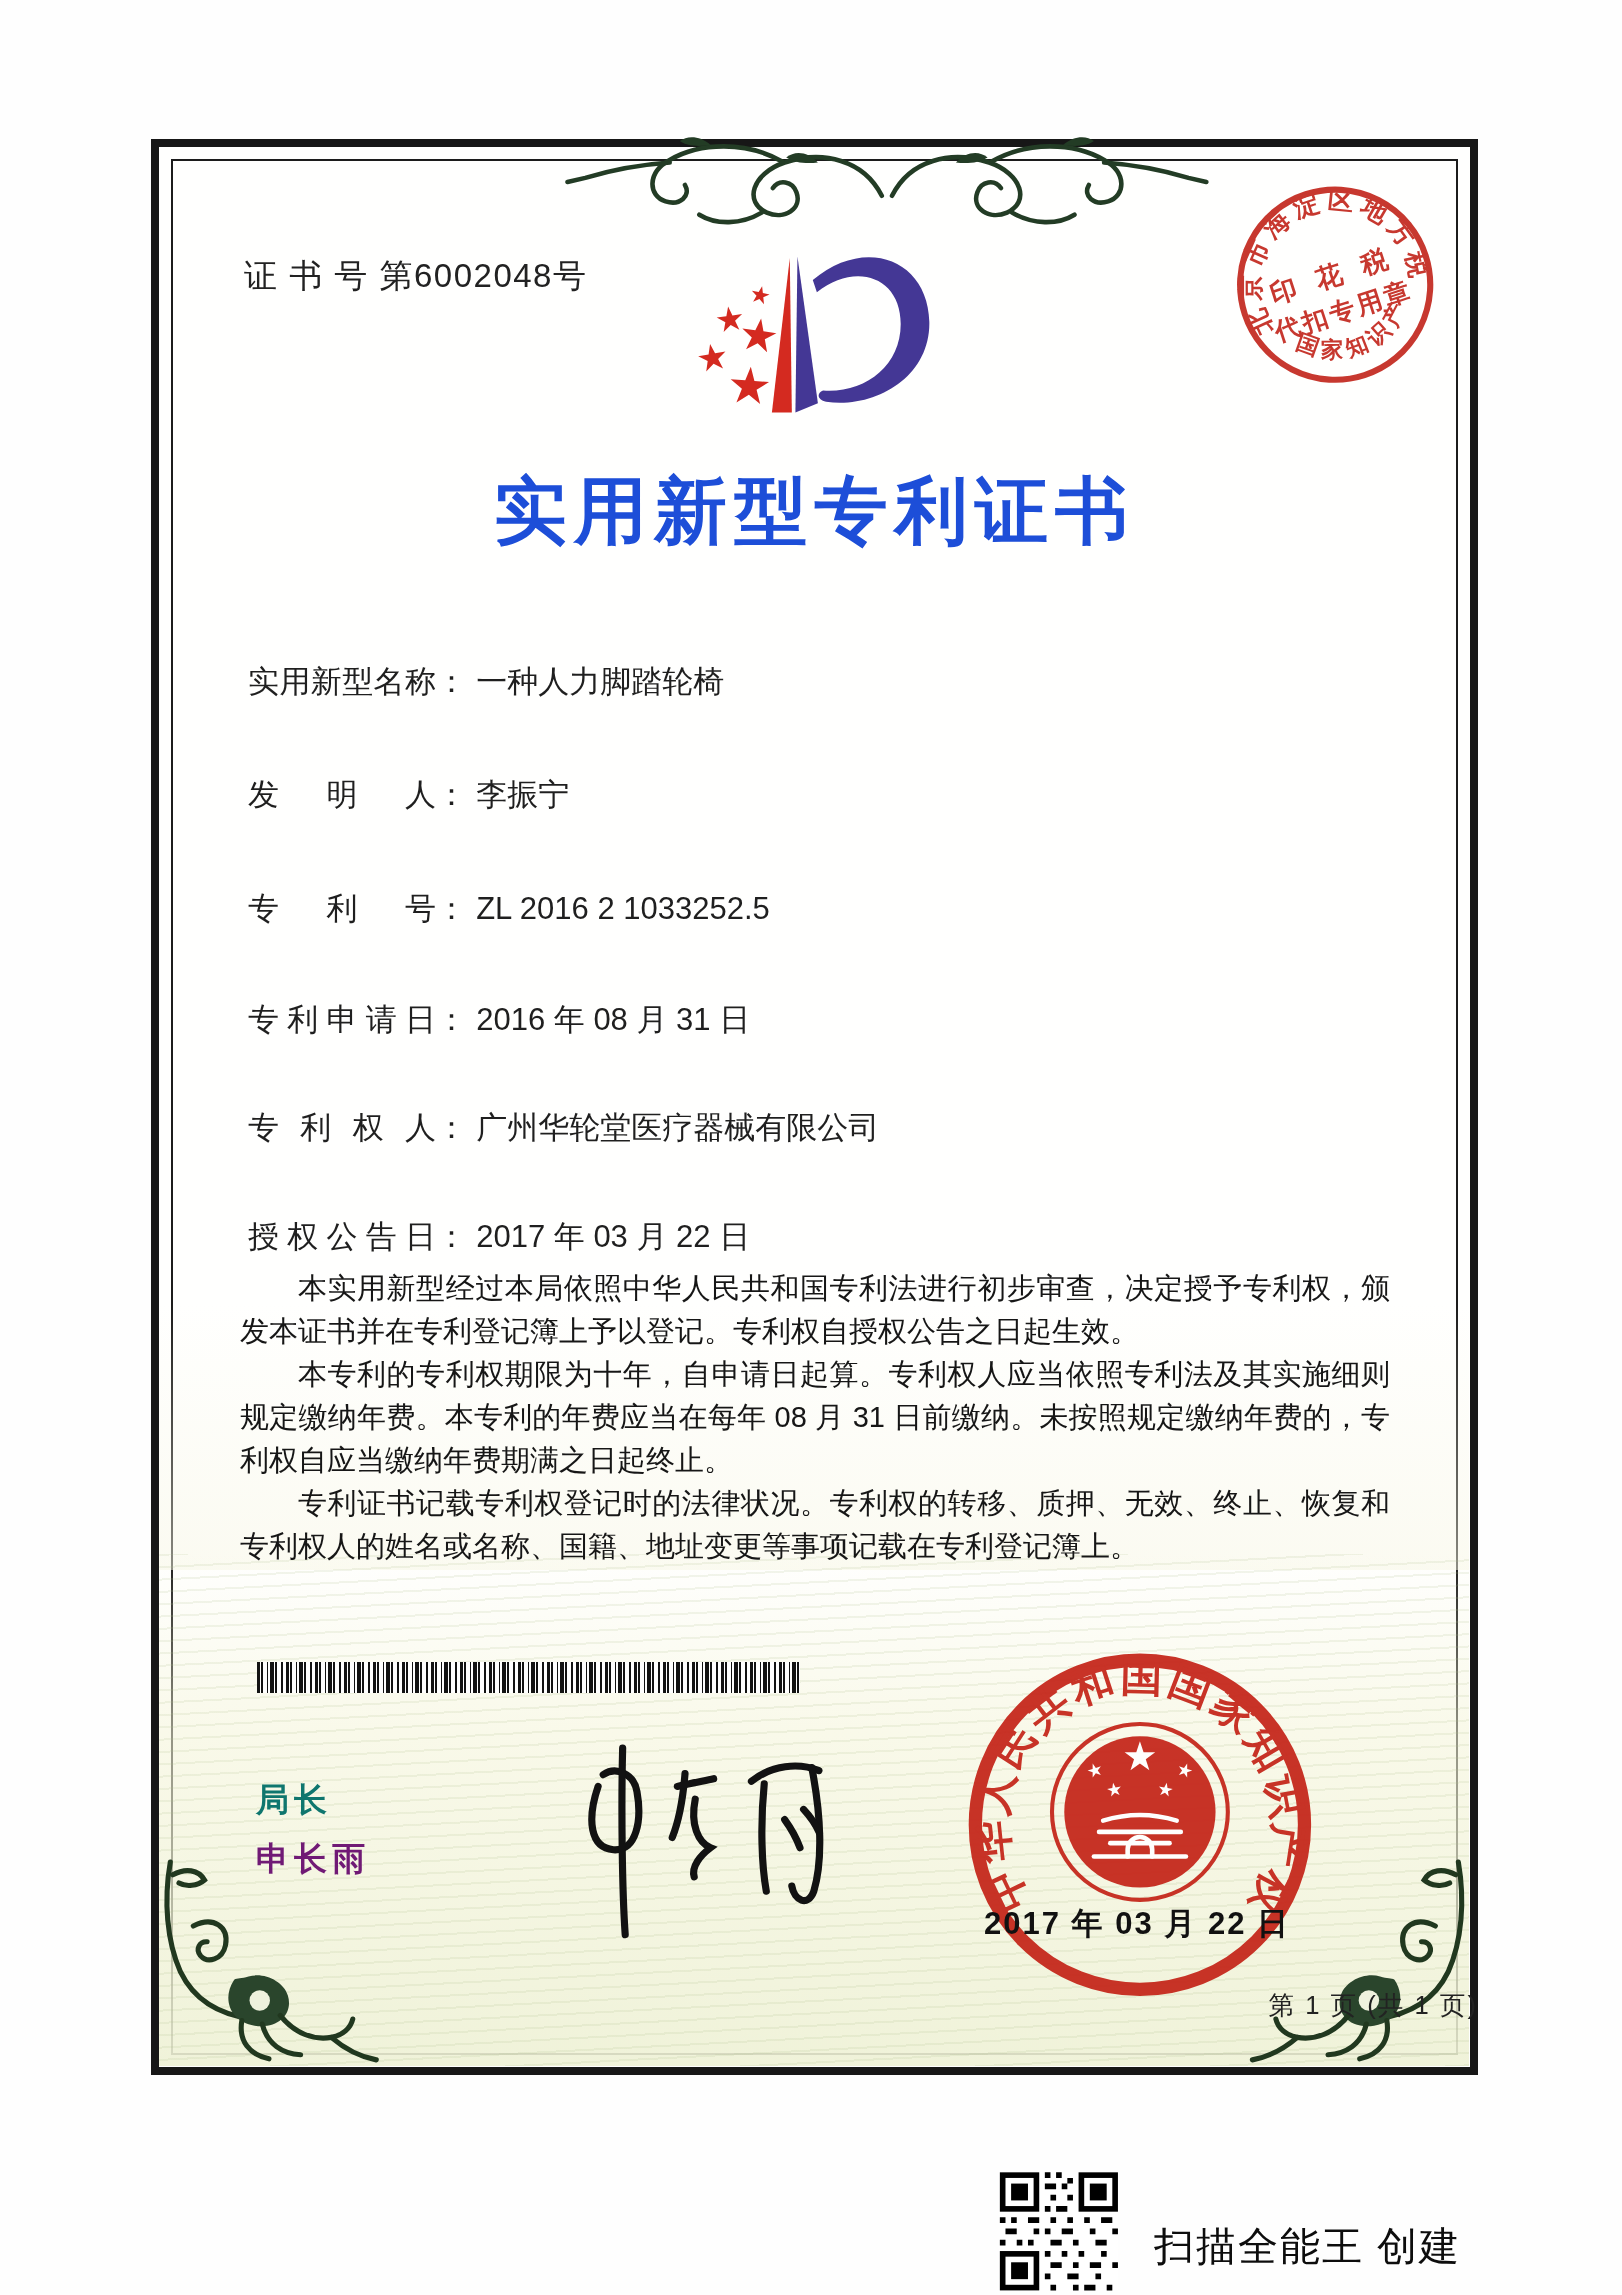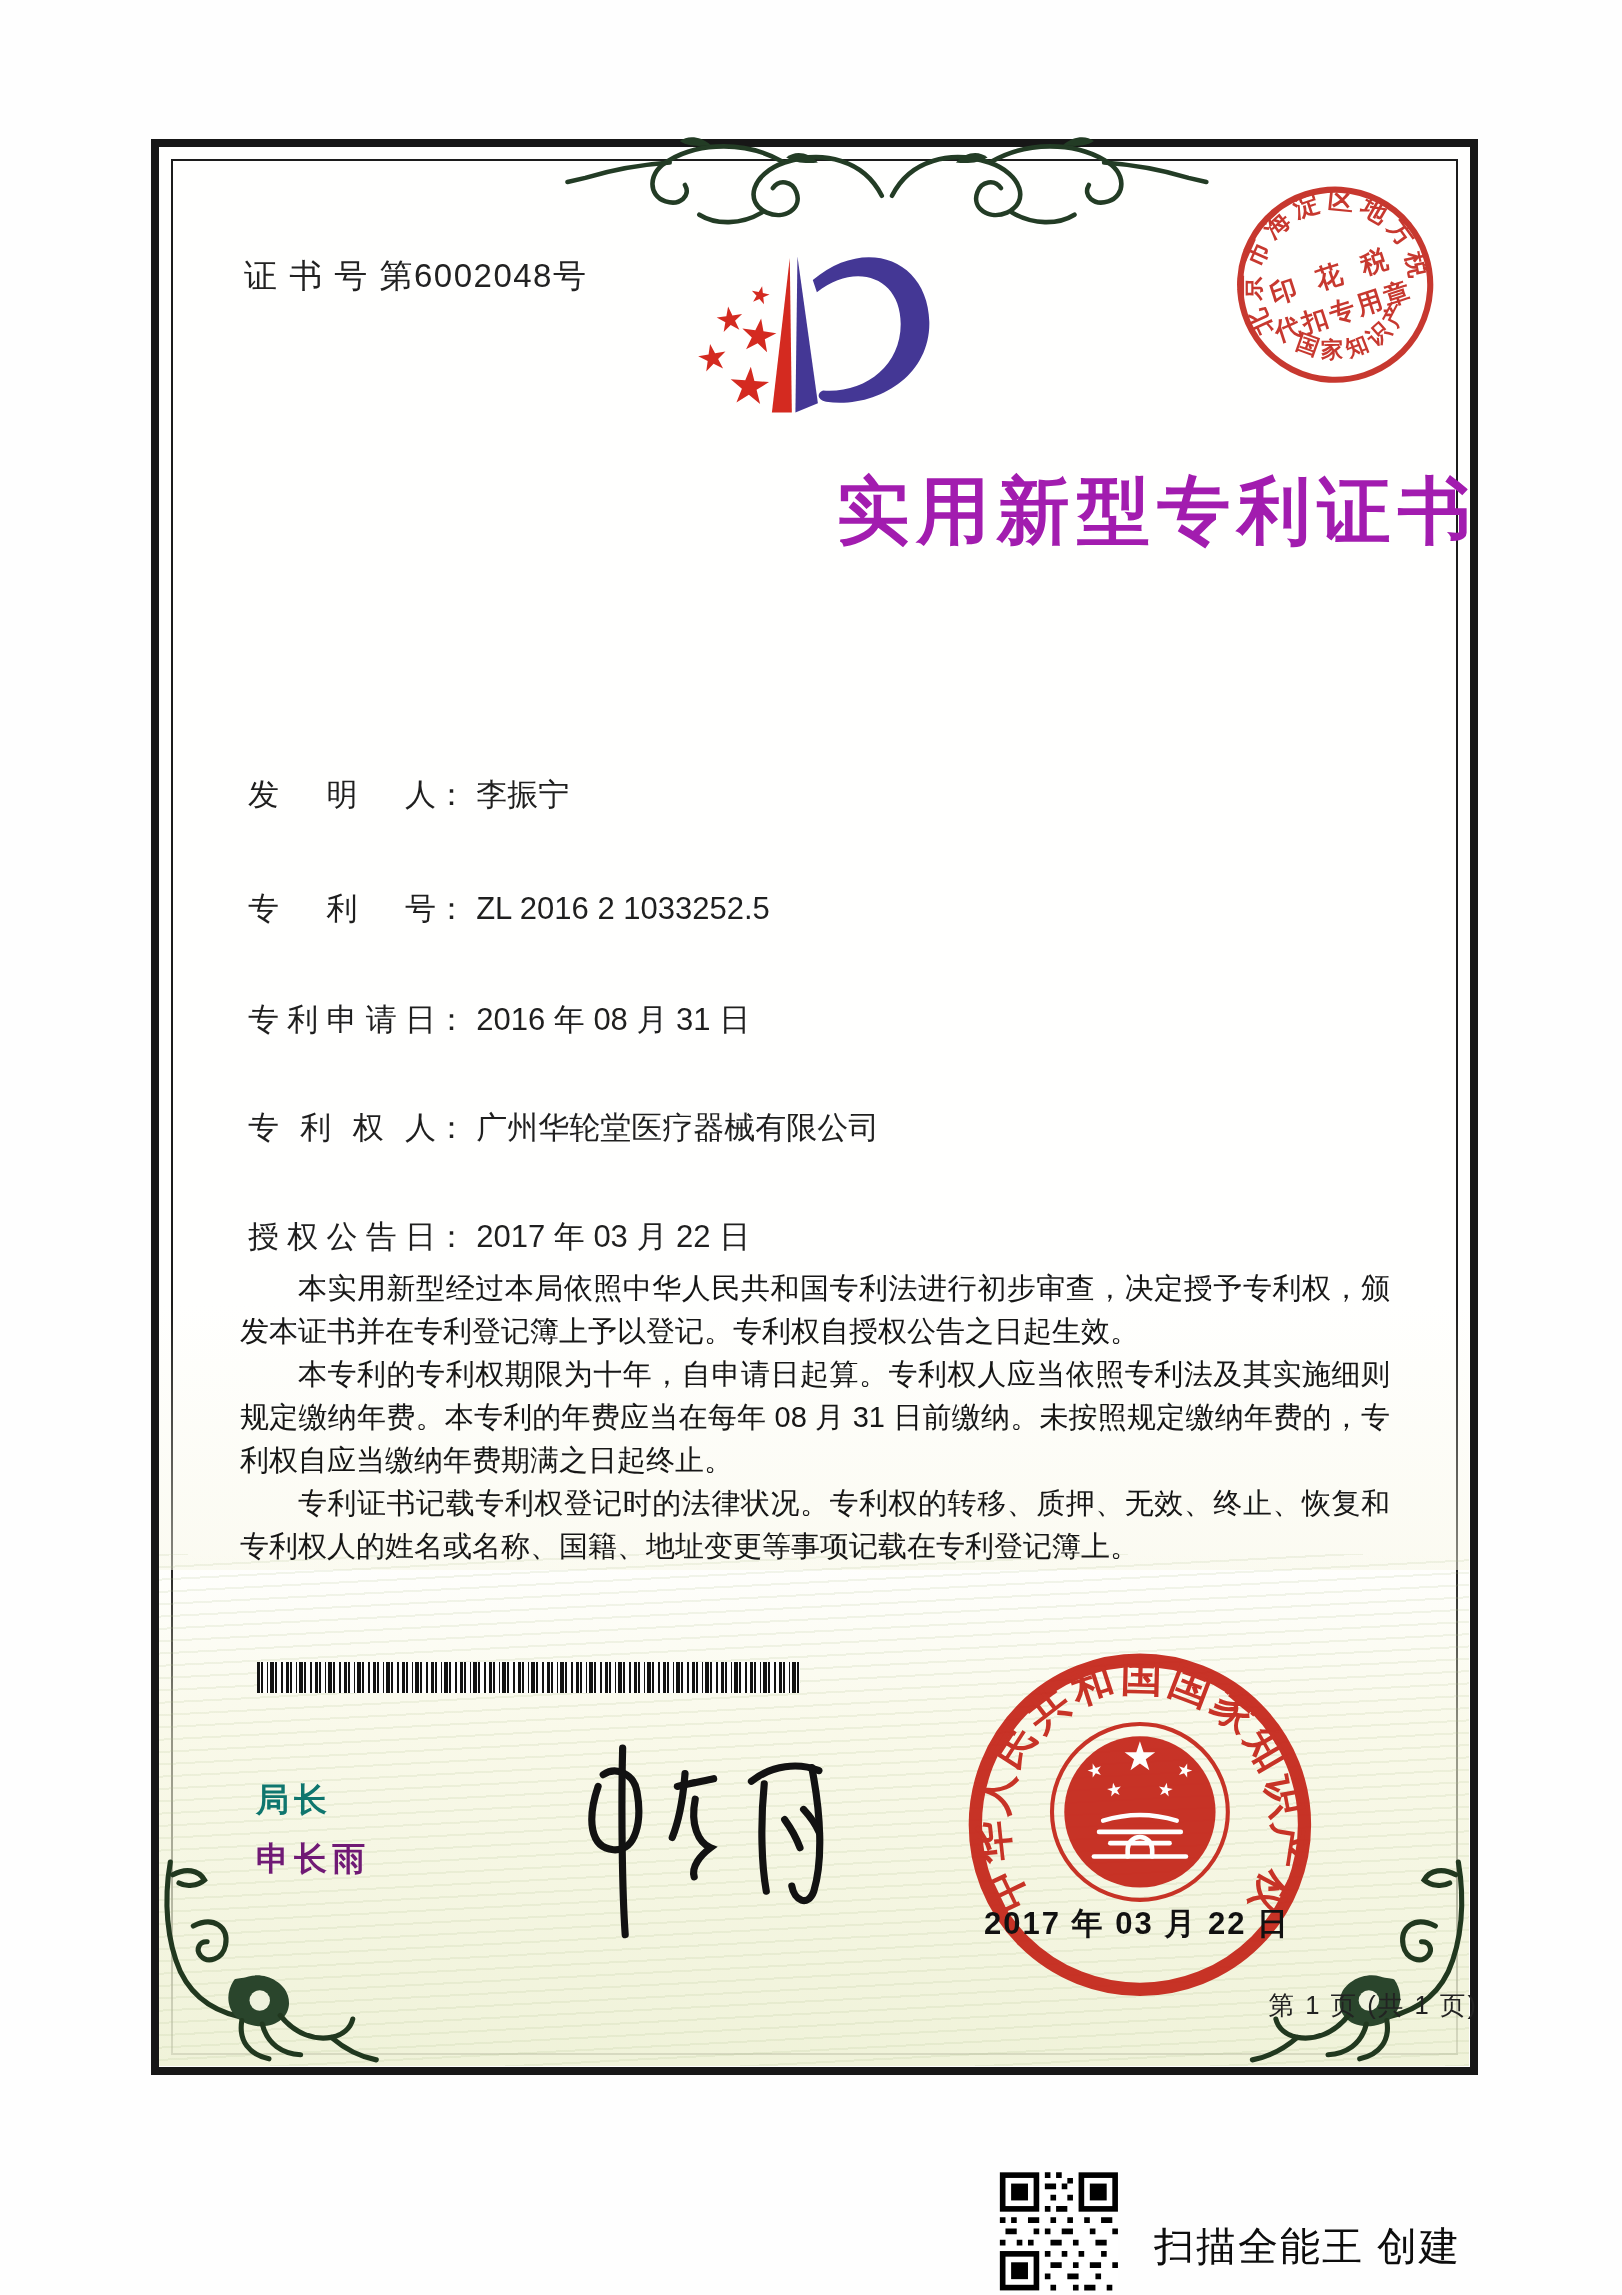--- a/index.html
+++ b/index.html
@@ -19,22 +19,22 @@
       repeating-linear-gradient(177deg, rgba(173,190,140,0.16) 0 2px, rgba(255,255,255,0) 2px 12.3px),
       linear-gradient(180deg, rgba(248,247,228,0) 0%, rgba(244,244,216,0.55) 35%, rgba(238,241,213,0.9) 100%);
     pointer-events:none;}
   #mid-tint{position:absolute;left:159px;top:1304px;width:1310px;height:266px;
     background:linear-gradient(180deg, rgba(250,249,238,0) 0%, rgba(247,246,228,0.5) 100%);pointer-events:none;}
 
   
   #cert-number{left:244px;top:254px;font-size:33px;letter-spacing:1.5px;color:#222;}
 
   
-  #cert-title{left:151px;top:463px;width:1327px;text-align:right;font-size:73px;
-    font-weight:700;letter-spacing:7.2px;color:#a21caf;}
+  #cert-title{left:151px;top:463px;width:1327px;text-align:center;font-size:73px;
+    font-weight:700;letter-spacing:7.2px;color:#1d4ed8;}
 
   
   .field-row{left:248px;font-size:31px;color:#1f1f1f;white-space:nowrap;}
   .field-label{display:inline-block;width:188px;text-align:justify;text-align-last:justify;vertical-align:bottom;}
   .field-colon{display:inline-block;}
   .field-value{display:inline-block;margin-left:9.2px;}
 
   
   #body-text{left:240px;top:1267px;width:1150px;font-size:29px;line-height:43px;
     text-align:justify;color:#161616;}
@@ -188,20 +188,23 @@
                  M88,198h11v11h-11z M132,198h22v11h-22z M187,198h11v11h-11z
                  M99,220h11v11h-11z M143,220h11v11h-11z M165,220h22v11h-22z M209,220h11v11h-11z"></path>
       </g>
     </g>
   </svg>
 
   <div class="abs serif" id="cert-number">证 书 号 第6002048号</div>
 
   <div class="abs serif" id="cert-title">实用新型专利证书</div>
 
+  <div class="abs serif field-row" style="top:661px">
+    <span class="field-label">实用新型名称</span><span class="field-colon">：</span><span class="field-value">一种人力脚踏轮椅</span>
+  </div>
   <div class="abs serif field-row" style="top:774px">
     <span class="field-label">发 明 人</span><span class="field-colon">：</span><span class="field-value">李振宁</span>
   </div>
   <div class="abs serif field-row" style="top:888px">
     <span class="field-label">专 利 号</span><span class="field-colon">：</span><span class="field-value">ZL 2016 2 1033252.5</span>
   </div>
   <div class="abs serif field-row" style="top:999px">
     <span class="field-label">专利申请日</span><span class="field-colon">：</span><span class="field-value">2016 年 08 月 31 日</span>
   </div>
   <div class="abs serif field-row" style="top:1107px">

